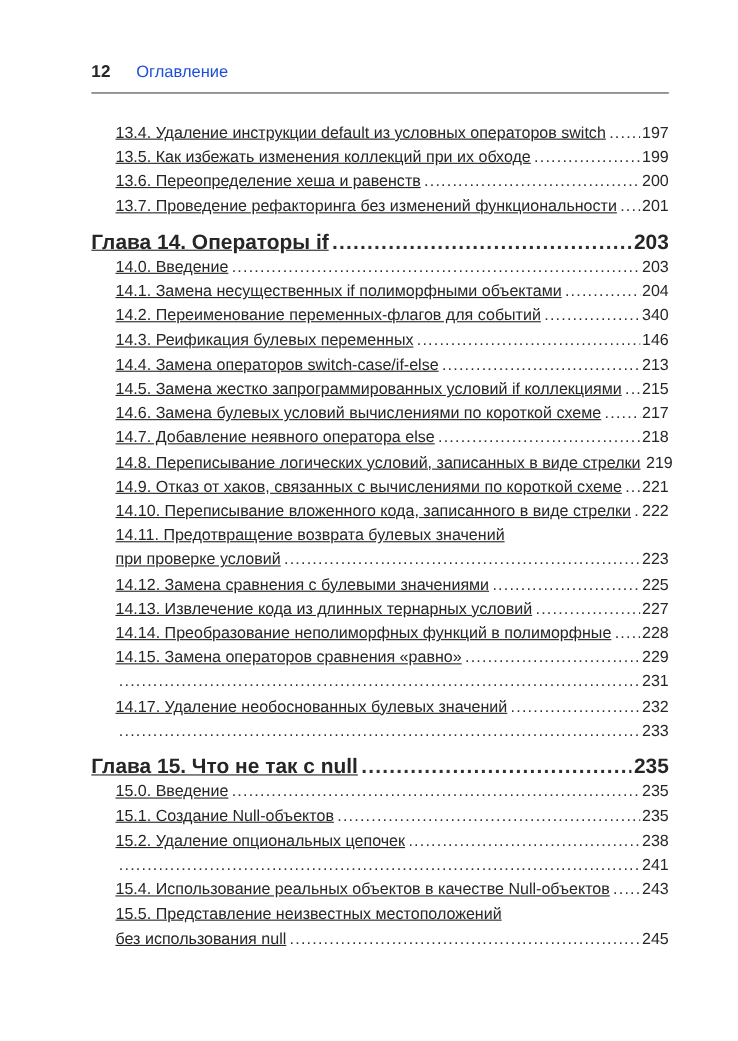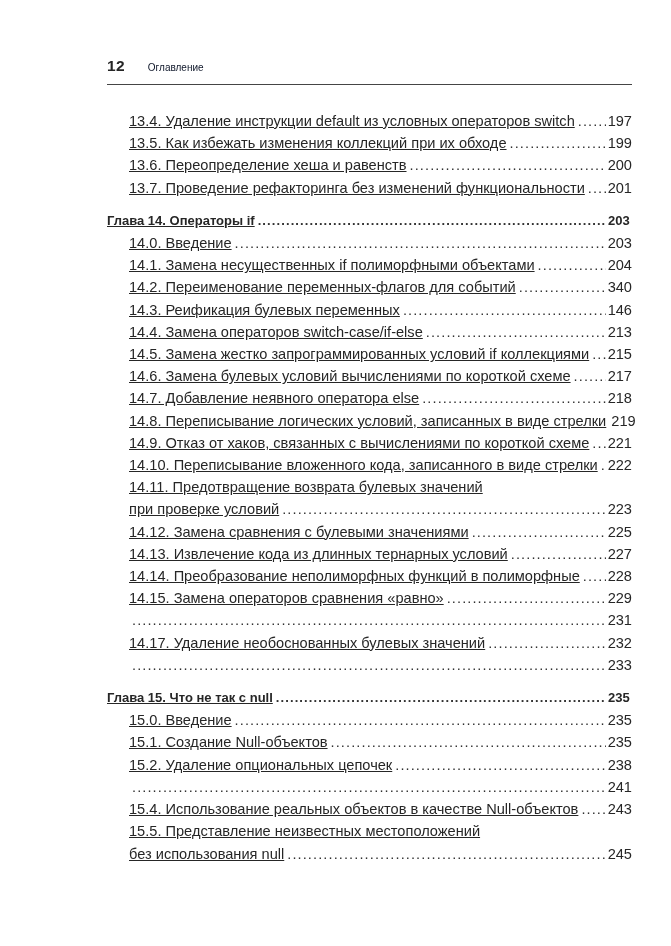--- a/index.html
+++ b/index.html
@@ -10,51 +10,50 @@
     background: #ffffff;
     font-family: "Liberation Sans", sans-serif;
     color: #262626;
     overflow: hidden;
   }
   .content {
     position: absolute;
     left: 83px;
     top: 57px;
     width: 525px;
-    margin-left: 24px;
   }
   .pagehead {
     display: flex;
     align-items: baseline;
     gap: 23px;
     border-bottom: 1.5px solid #454545;
     padding-bottom: 9px;
   }
   .pagehead .folio {
     font-size: 15.5px;
     font-weight: 700;
     letter-spacing: 0.3px;
   }
   .pagehead .running {
-    font-size: 10px;
-    color: #0f172a;
+    font-size: 15px;
+    color: #1d4ed8;
   }
   .toc { margin-top: 25px; }
   .line {
     display: flex;
     align-items: baseline;
     font-size: 14.6px;
     line-height: 22.2px;
     padding-left: 22px;
     min-width: 0;
   }
   .line.chapter {
     padding-left: 0;
     font-weight: 700;
-    font-size: 13px;
+    font-size: 19px;
     margin-top: 11px;
   }
   .line .label { white-space: nowrap; flex: 0 0 auto; text-decoration: underline; }
   .line .leader {
     flex: 1 1 auto;
     min-width: 0;
     overflow: hidden;
     white-space: nowrap;
     letter-spacing: 1.1px;
     margin-left: 3px;

